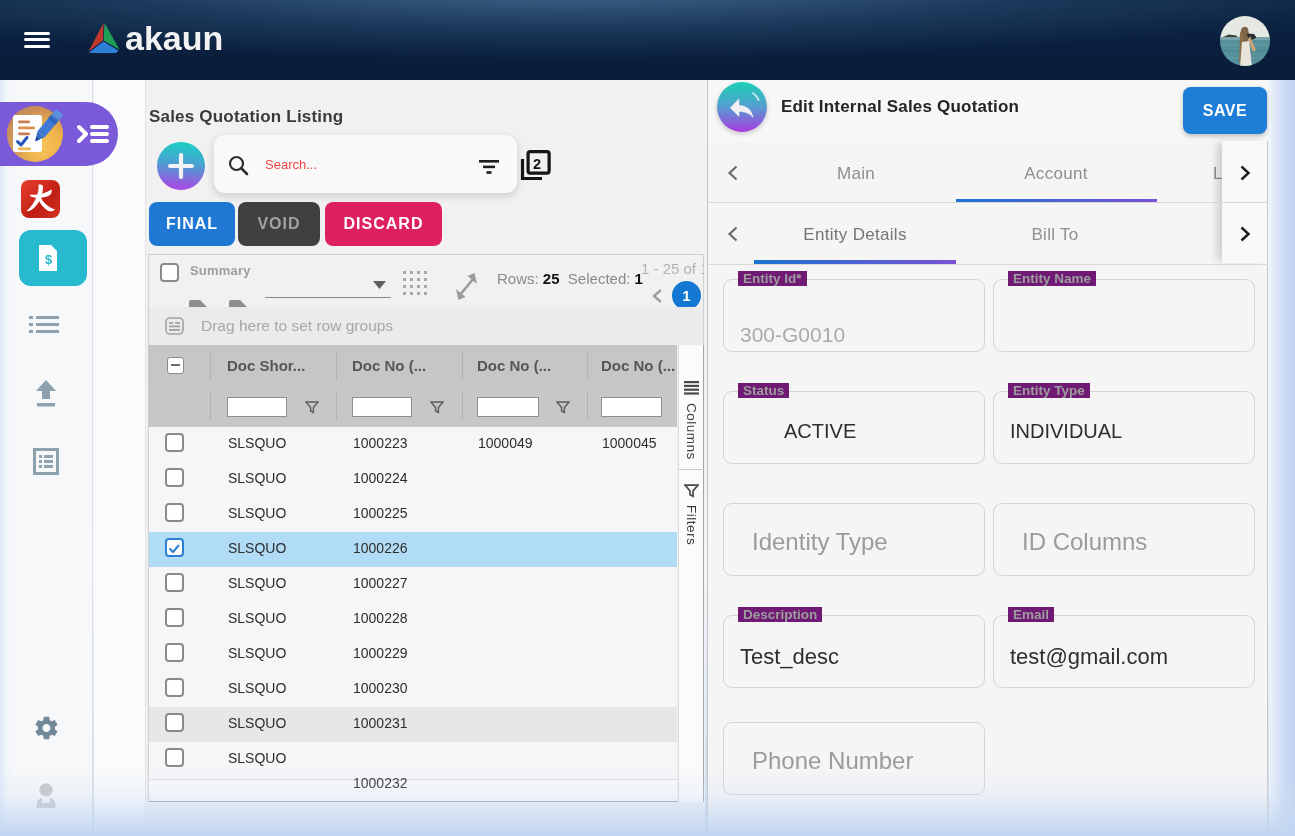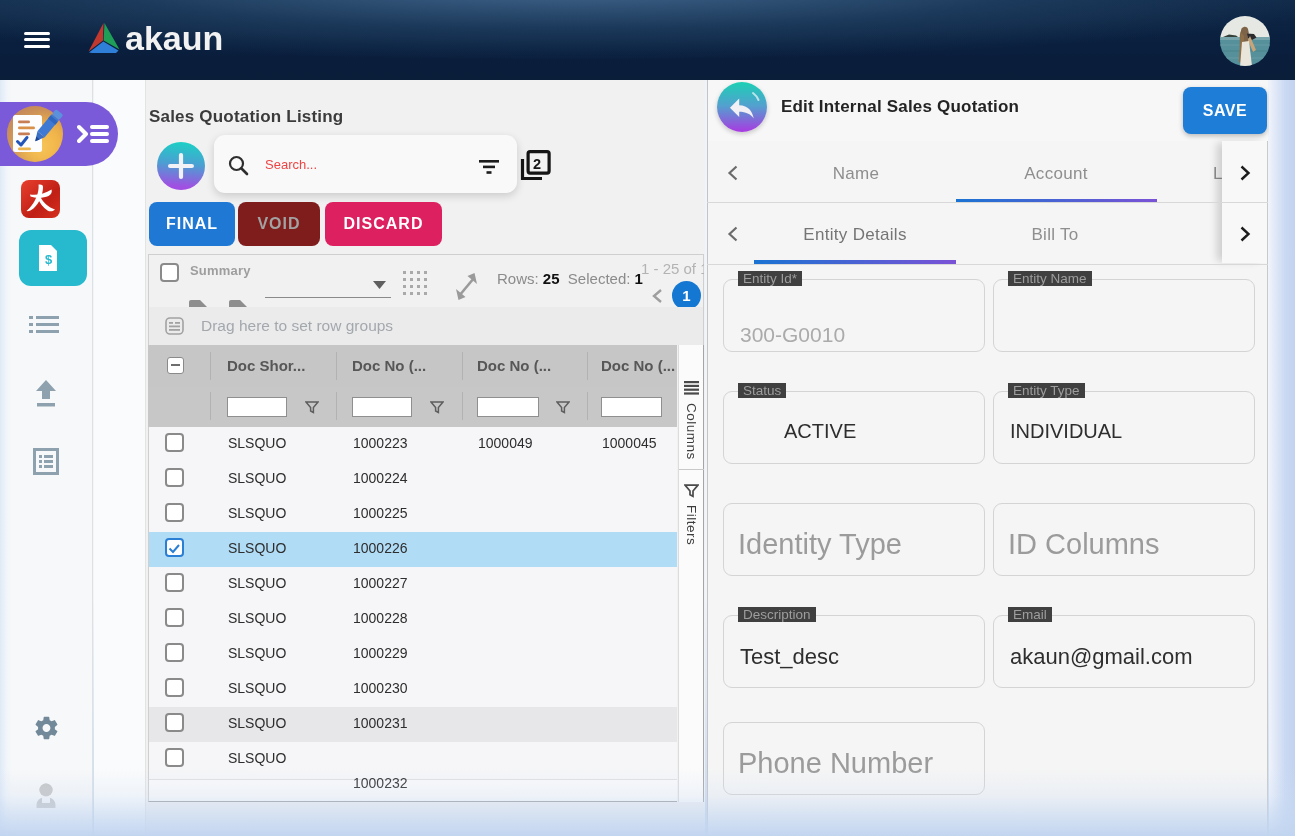--- a/index.html
+++ b/index.html
@@ -58,23 +58,23 @@
   #savebtn { position:absolute; left:1183px; top:87px; width:84px; height:47px; background:#1d7dd7; border-radius:8px;
     color:#fff; font-weight:bold; font-size:16px; text-align:center; line-height:47px; letter-spacing:0.5px;
     box-shadow:0 2px 5px rgba(0,0,0,0.25); }
   .tabrow-sep { position:absolute; left:707px; width:561px; height:1px; background:#d8d8d8; z-index:3; }
   .tabtxt { position:absolute; font-size:17px; color:#8e8e8e; letter-spacing:0.3px; }
   .grad-underline { position:absolute; height:3.5px; background:linear-gradient(90deg,#1a73d2,#7a52d6); }
   #scrollcol { position:absolute; left:1222px; top:141px; width:45px; height:122px; background:#f8f8f8;
     box-shadow:-7px 0 8px -2px rgba(0,0,0,0.16); }
 
   .field { position:absolute; width:262px; height:73px; border:1px solid #d4d4d4; border-radius:9px; }
-  .flabel { position:absolute; left:14px; top:-9px; background:#404040; padding:0 5px; font-size:13.5px; color:#9d9d9d; }
+  .flabel { position:absolute; left:14px; top:-9px; background:#701a75; padding:0 5px; font-size:13.5px; color:#9d9d9d;font-weight:bold; }
   .fval { position:absolute; left:16px; top:28px; font-size:20px; color:#2e2e2e; }
-  .fempty { position:absolute; left:14px; top:24px; font-size:29px; color:#9b9b9b; }
+  .fempty { position:absolute; left:28px; top:24px; font-size:24px; color:#9b9b9b; }
 
   
   #bottomfade { position:absolute; left:0; top:768px; width:1295px; height:68px; pointer-events:none;
     background:linear-gradient(180deg, rgba(205,221,243,0) 0%, rgba(205,221,243,0.25) 40%, rgba(196,215,241,0.8) 82%, #c2d5f0 100%); }
   #rightedge { position:absolute; left:1269px; top:80px; width:26px; height:756px; pointer-events:none;
     background:linear-gradient(90deg, #eff3fa 0%, #cbdaf3 60%, #c2d3f0 100%); }
 </style>
 </head>
 <body>
 
@@ -212,21 +212,21 @@
       <rect x="7.5" y="12.2" width="5" height="2.6"></rect>
     </g>
 </svg>
 <svg class="abs" style="left:518px; top:148px;" width="34" height="36" viewBox="0 0 34 36">
   <path d="M4.5 11 v19.5 h19.5" stroke="#151515" stroke-width="3.2" fill="none"></path>
   <rect x="10.1" y="3.6" width="21" height="21.5" rx="2" stroke="#151515" stroke-width="3.2" fill="none"></rect>
   <text x="15" y="20.5" font-size="14.5" font-weight="bold" fill="#151515" font-family="Liberation Sans">2</text>
 </svg>
 
 <div class="btn" style="left:149px; top:202px; width:86px; background:#1f78d4; color:#fff; line-height:44px;">FINAL</div>
-<div class="btn" style="left:238px; top:202px; width:82px; background:#7f1d1d; color:#a2a2a2; line-height:44px;">VOID</div>
+<div class="btn" style="left:238px; top:202px; width:82px; background:#404040; color:#a2a2a2; line-height:44px;">VOID</div>
 <div class="btn" style="left:325px; top:202px; width:117px; background:#dd2160; color:#fff; line-height:44px;">DISCARD</div>
 
 <div id="gridtool"></div>
 <div class="cb" style="left:160px; top:263px;"></div>
 <div class="abs" style="left:190px; top:263px; font-size:13px; font-weight:bold; color:#9e9e9e; letter-spacing:0.2px;">Summary</div>
 <div class="abs" style="left:265px; top:297px; width:126px; height:1px; background:#8a8a8a;"></div>
 <svg class="abs" style="left:373px; top:281px;" width="13" height="8" viewBox="0 0 13 8">
     <polygon points="0,0 13,0 6.5,8" fill="#5f5f5f"></polygon>
   </svg>
 <svg class="abs" style="left:403px; top:271px;" width="24" height="24" viewBox="0 0 24 24">
@@ -394,21 +394,21 @@
   </g>
 </svg>
 <div id="rp-title">Edit Internal Sales Quotation</div>
 <div id="savebtn">SAVE</div>
 
 <div class="tabrow-sep" style="top:202px;"></div>
 <div class="tabrow-sep" style="top:264px;"></div>
 <svg class="abs" style="left:727px; top:165px;" width="11" height="16" viewBox="0 0 11 16">
     <path d="M9.5 1.5 L2.5 8 l7 6.5" stroke="#6b6b6b" stroke-width="2.2" fill="none"></path>
   </svg>
-<div class="tabtxt" style="left:856px; top:164px; transform:translateX(-50%);">Name</div>
+<div class="tabtxt" style="left:856px; top:164px; transform:translateX(-50%);">Main</div>
 <div class="tabtxt" style="left:1056px; top:164px; transform:translateX(-50%);">Account</div>
 <div class="tabtxt" style="left:1213px; top:164px;">Li</div>
 <div class="grad-underline" style="left:956px; top:199px; width:201px;"></div>
 <svg class="abs" style="left:727px; top:226px;" width="11" height="16" viewBox="0 0 11 16">
     <path d="M9.5 1.5 L2.5 8 l7 6.5" stroke="#6b6b6b" stroke-width="2.2" fill="none"></path>
   </svg>
 <div class="tabtxt" style="left:855px; top:225px; transform:translateX(-50%); color:#757575;">Entity Details</div>
 <div class="tabtxt" style="left:1055px; top:225px; transform:translateX(-50%);">Bill To</div>
 <div class="grad-underline" style="left:754px; top:260px; width:202px;"></div>
 <div id="scrollcol"></div>
@@ -440,21 +440,21 @@
     </div>
     <div class="field" style="left:993px; top:503px;">
       <div class="fempty">ID Columns</div>
     </div>
     <div class="field" style="left:723px; top:615px;">
       <div class="flabel">Description</div>
       <div class="fval" style="color:#2e2e2e;font-size:22px;">Test_desc</div>
     </div>
     <div class="field" style="left:993px; top:615px;">
       <div class="flabel">Email</div>
-      <div class="fval" style="color:#2e2e2e;font-size:22px;">akaun@gmail.com</div>
+      <div class="fval" style="color:#2e2e2e;font-size:22px;">test@gmail.com</div>
     </div>
     <div class="field" style="left:723px; top:722px;">
       <div class="fempty">Phone Number</div>
     </div>
   </div>
 
 <div id="rightedge"></div>
 <div id="bottomfade"></div>
 
 </body></html>

